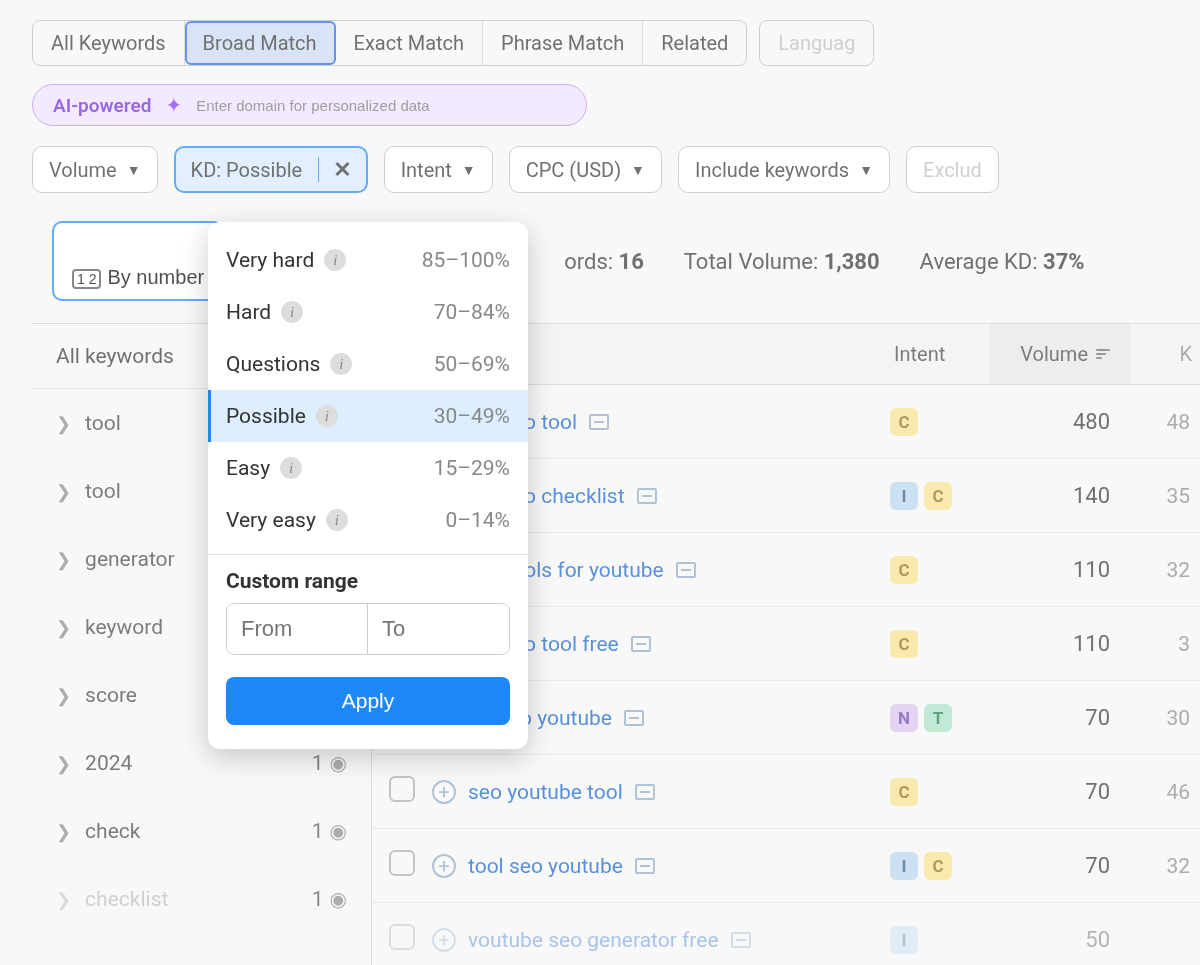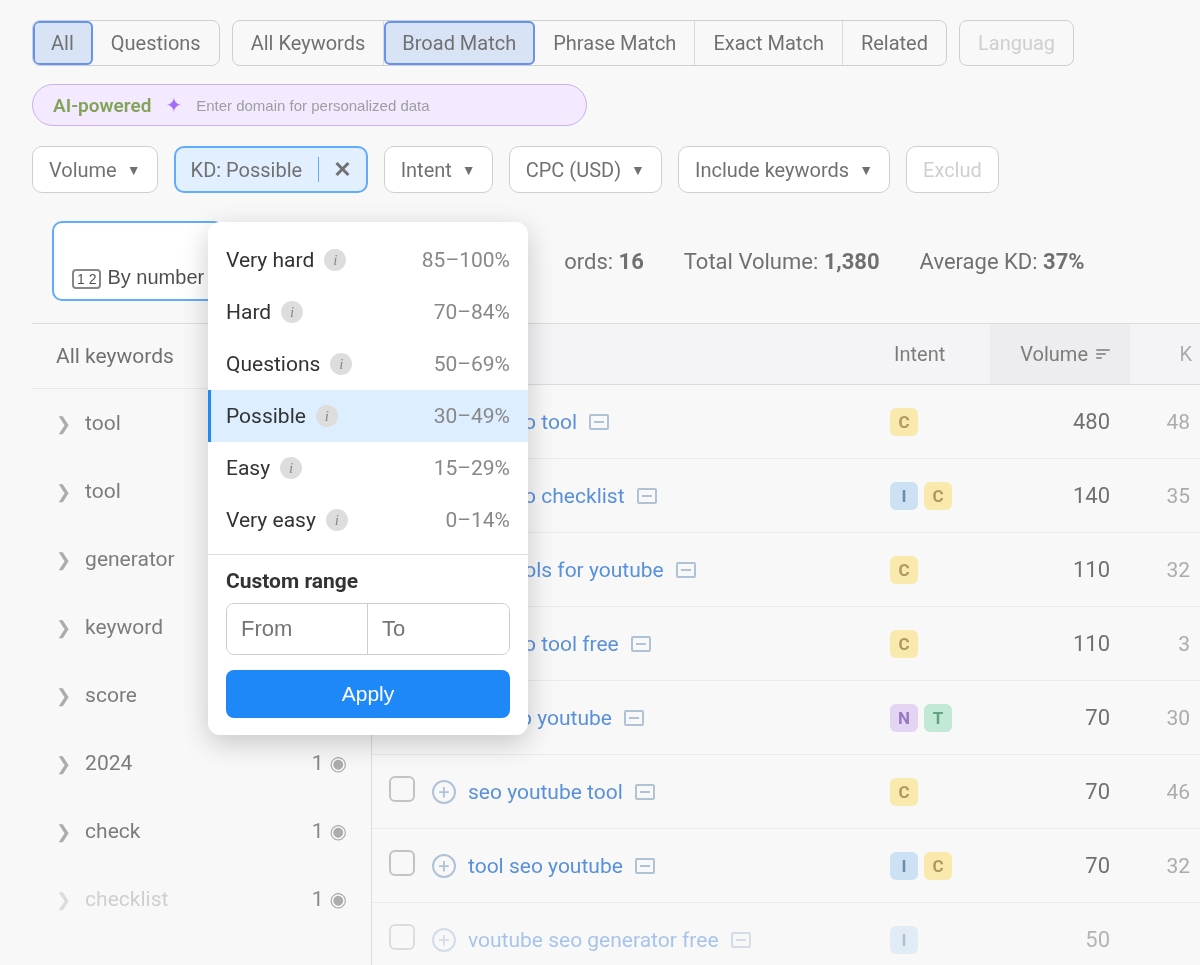--- a/index.html
+++ b/index.html
@@ -25,21 +25,21 @@
 .tab-group { display: flex; border: 1px solid #bbb; border-radius: 8px; overflow: hidden; }
 .tab-group .tab { padding: 10px 18px; font-size: 20px; cursor: pointer; border-right: 1px solid #ccc; }
 .tab-group .tab:last-child { border-right: none; }
 .tab.dim { color: #bbb; }
 .tab.selected { background: #c7d9f2; outline: 2px solid #2563eb; outline-offset: -2px; border-radius: 6px; }
 
 
 .ai-row { display: flex; align-items: center; gap: 14px; margin-bottom: 20px;
   background: #eee1ff; border: 1px solid #b78cf0; border-radius: 26px; padding: 8px 10px 8px 20px;
   width: fit-content; }
-.ai-label { color: #4d7c0f; font-weight: 600; font-size: 19px; }
+.ai-label { color: #6d28d9; font-weight: 600; font-size: 19px; }
 .ai-sparkle { color: #7b2ff5; font-size: 20px; }
 .ai-input { border: none; background: transparent; font-size: 15px; color: #555; width: 380px; outline: none; }
 
 
 .filters { display: flex; gap: 16px; margin-bottom: 28px; position: relative; }
 .filter-chip { display: flex; align-items: center; gap: 10px; background: #fff; border: 1px solid #bbb;
   border-radius: 10px; padding: 10px 16px; font-size: 20px; cursor: pointer; }
 .filter-chip .chev { font-size: 14px; }
 .filter-chip.active { background: #d4e8ff; border: 2px solid #1e88f9; padding: 9px 0 9px 15px; }
 .filter-chip.active .close { border-left: 1px solid #1e88f9; padding: 0 14px; margin-left: 6px; font-size: 22px; font-weight: bold; }
@@ -93,40 +93,36 @@
 }
 .dd-item { display:flex; align-items:center; padding: 14px 18px; font-size: 21px; cursor:pointer;}
 .dd-item.sel { background:#dceeff; border-left:3px solid #1e88f9; padding-left:15px; }
 .dd-item .info { width:22px; height:22px; border-radius:50%; background:#ddd; color:#888; display:inline-flex; align-items:center; justify-content:center; font-size:15px; font-style:italic; margin-left:10px; font-family: Georgia, serif;}
 .dd-item .range { margin-left:auto; color:#888; }
 .dd-divider { border-top:1px solid #ddd; margin: 8px 0; }
 .dd-section { padding: 6px 18px 10px; font-size:21px; font-weight:700; }
 .dd-inputs { display:flex; margin: 0 18px 14px; border:1px solid #ccc; border-radius:8px; overflow:hidden;}
 .dd-inputs input { border:none; padding:12px 14px; font-size:22px; width:50%; outline:none; }
 .dd-inputs input:first-child { border-right:1px solid #ccc; }
-.dd-apply { margin:1px 18px; background:#1e88f9; color:#fff; border:none; border-radius:8px; padding:12px 17px; font-size:21px; width:calc(100% - 36px); cursor:pointer;}
+.dd-apply { margin:8px 18px; background:#1e88f9; color:#fff; border:none; border-radius:8px; padding:12px 17px; font-size:21px; width:calc(100% - 36px); cursor:pointer;}
 
 .sorticon { display:inline-flex; flex-direction:column; gap:2px; }
 .sorticon span { width:14px; height:2px; background:#6a6a6d; border-radius:1px;}
 .sorticon span:nth-child(2){ width:10px;}
 .sorticon span:nth-child(3){ width:6px;}
 </style>
 </head>
 <body>
 
 <div class="tab-row">
   <div class="tab-group">
-    <div class="tab selected">All</div>
-    <div class="tab">Questions</div>
-  </div>
-  <div class="tab-group">
     <div class="tab">All Keywords</div>
     <div class="tab selected">Broad Match</div>
+    <div class="tab">Exact Match</div>
     <div class="tab">Phrase Match</div>
-    <div class="tab">Exact Match</div>
     <div class="tab">Related</div>
   </div>
   <div class="tab-group">
     <div class="tab dim">Languag</div>
   </div>
 </div>
 
 <div class="ai-row">
   <span class="ai-label">AI-powered</span>
   <span class="ai-sparkle">✦</span>

